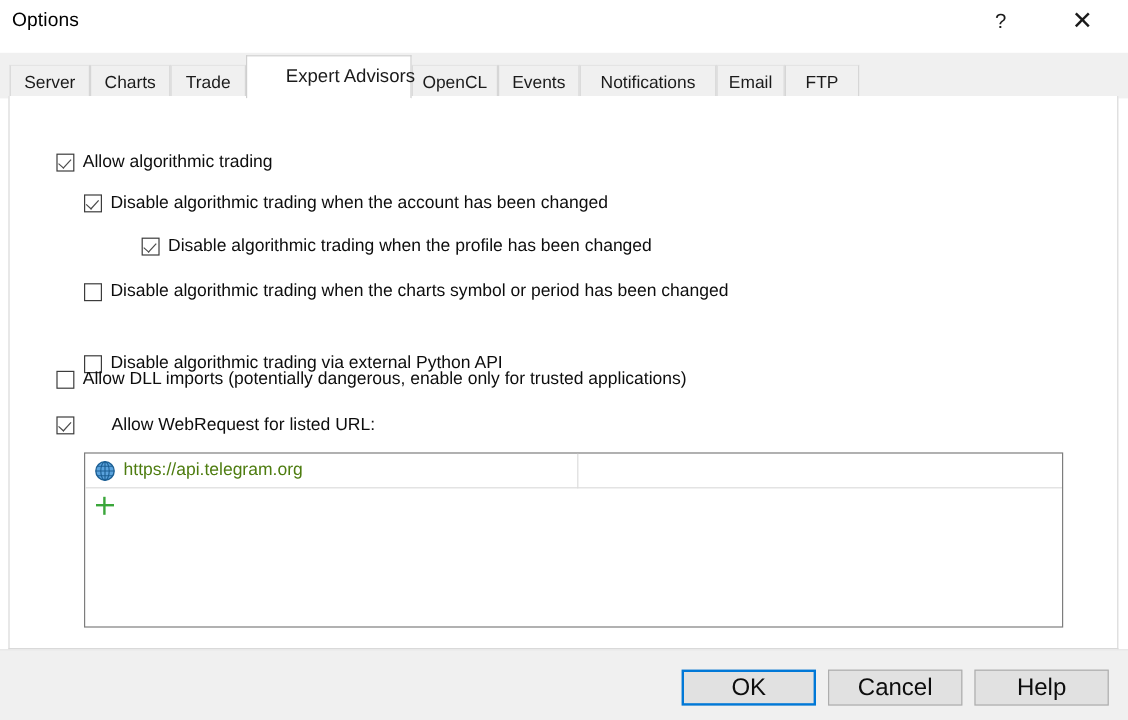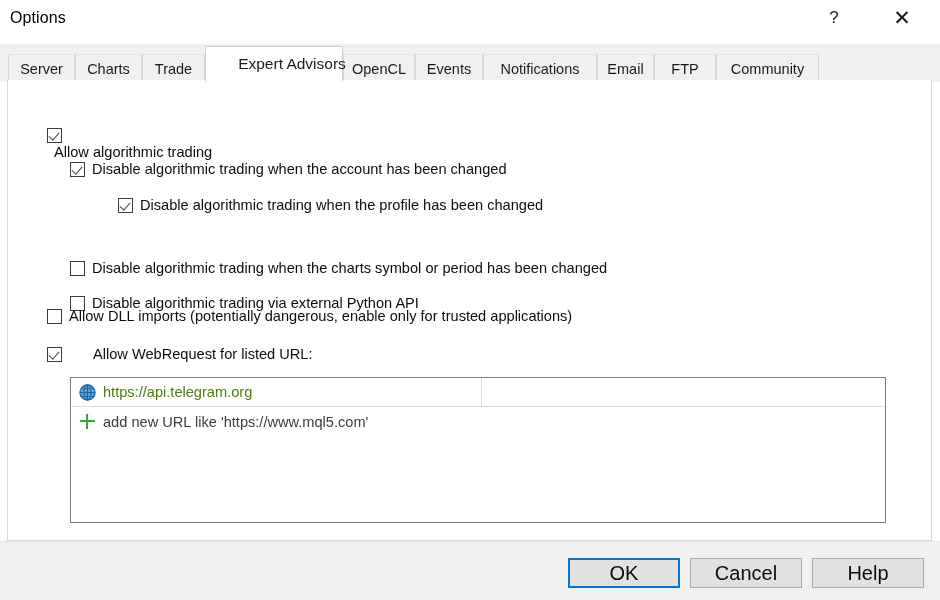--- a/index.html
+++ b/index.html
@@ -238,38 +238,37 @@
 <div id="tabstrip">
     <div class="tab" style="left: 8px; width: 67px;">Server</div>
     <div class="tab" style="left: 75px; width: 67px;">Charts</div>
     <div class="tab" style="left: 142px; width: 63px;">Trade</div>
     <div class="tab selected" style="left: 205px; width: 138px; padding-left: 36px;">Expert Advisors</div>
     <div class="tab" style="left: 343px; width: 72px;">OpenCL</div>
     <div class="tab" style="left: 415px; width: 68px;">Events</div>
     <div class="tab" style="left: 483px; width: 114px;">Notifications</div>
     <div class="tab" style="left: 597px; width: 57px;">Email</div>
     <div class="tab" style="left: 654px; width: 62px;">FTP</div>
-    <div class="tab" style="left: 716px; width: 103px;">Community</div>
   </div>
 
 <div id="panel">
 
-  <div class="cbrow" style="left: 39px; top: 46px; flex-direction: column;">
+  <div class="cbrow" style="left: 39px; top: 46px;">
       <span class="cbox checked"></span>
       <span class="cblabel">Allow algorithmic trading</span>
     </div>
     <div class="cbrow" style="left: 62px; top: 80px;">
       <span class="cbox checked"></span>
       <span class="cblabel">Disable algorithmic trading when the account has been changed</span>
     </div>
     <div class="cbrow" style="left: 62px; top: 116px; padding-left: 48px;">
       <span class="cbox checked"></span>
       <span class="cblabel">Disable algorithmic trading when the profile has been changed</span>
     </div>
-    <div class="cbrow" style="left: 62px; top: 154px; margin-top: 25px;">
+    <div class="cbrow" style="left: 62px; top: 154px;">
       <span class="cbox"></span>
       <span class="cblabel">Disable algorithmic trading when the charts symbol or period has been changed</span>
     </div>
     <div class="cbrow" style="left: 62px; top: 190px; margin-top: 24px;">
       <span class="cbox"></span>
       <span class="cblabel">Disable algorithmic trading via external Python API</span>
     </div>
     <div class="cbrow" style="left: 39px; top: 227px;">
       <span class="cbox"></span>
       <span class="cblabel">Allow DLL imports (potentially dangerous, enable only for trusted applications)</span>
@@ -286,21 +285,20 @@
         <line x1="0.9" y1="8" x2="15.1" y2="8" stroke="#1c5f94" stroke-width="0.9"></line>
         <line x1="2" y1="4.3" x2="14" y2="4.3" stroke="#1c5f94" stroke-width="0.8"></line>
         <line x1="2" y1="11.7" x2="14" y2="11.7" stroke="#1c5f94" stroke-width="0.8"></line>
         <line x1="8" y1="0.8" x2="8" y2="15.2" stroke="#1c5f94" stroke-width="0.9"></line>
       </svg>
       <span class="url-text">https://api.telegram.org</span>
       <div id="url-col-divider"></div>
     </div>
     <div class="url-row" id="url-row-add">
       <span class="plus-icon"></span>
-      <span class="url-hint">add new URL like 'https://www.mql5.com'</span>
     </div>
   </div>
 </div>
 
 <div id="footer">
   <button class="dlgbtn" id="ok-button">OK</button>
   <button class="dlgbtn" id="help-button">Help</button>
   <button class="dlgbtn" id="cancel-button">Cancel</button>
 </div>
 

